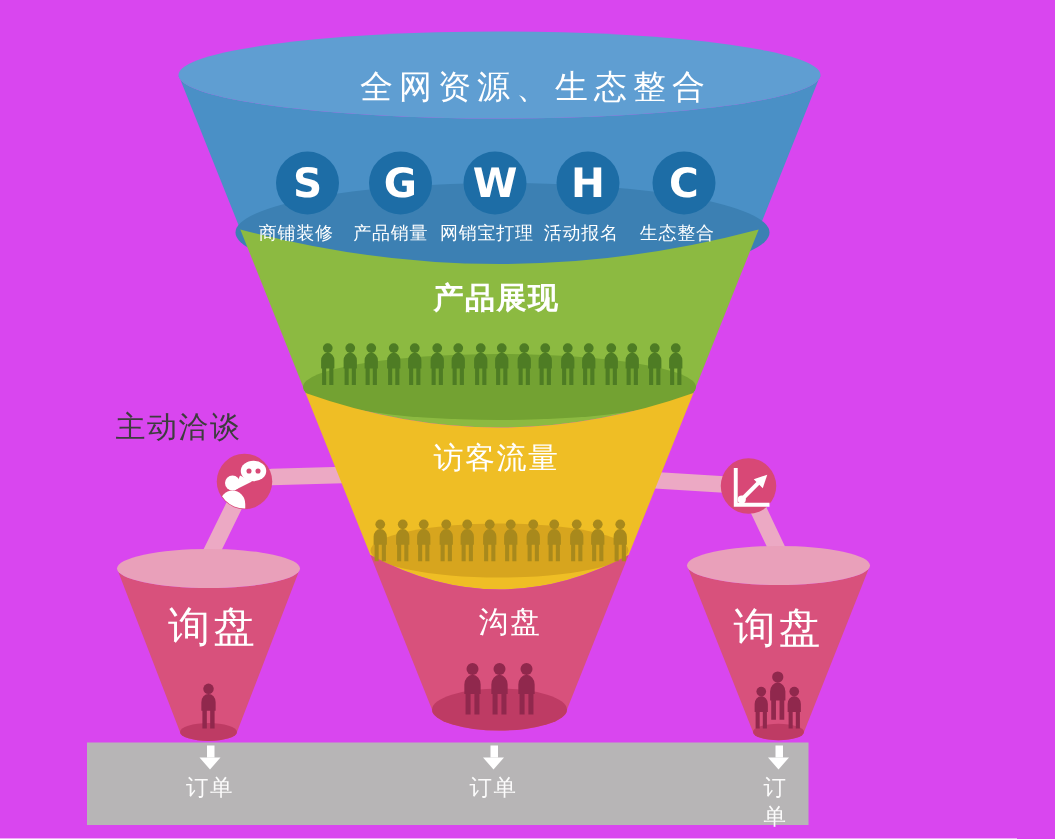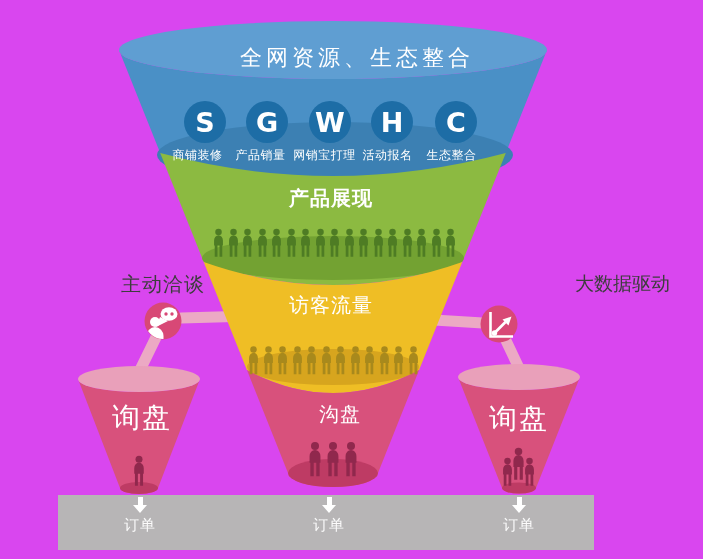--- a/index.html
+++ b/index.html
@@ -2,21 +2,21 @@
 <html style="--blue_top: #5F9ED2; --blue_body: #4A90C6; --blue_inner: #3C80B3; --badge_blue: #1D6DA6; --green_body: #8CBA41; --green_inner: #73A232; --green_people: #4E7C24; --yellow_body: #EFBE25; --yellow_inner: #D7A51E; --yellow_people: #A8891C; --pink_body: #D8517C; --pink_light: #E9A0BA; --pink_dark: #BE3B64; --pink_people: #90284D; --connector: #ECA9C4; --node_pink: #D84876; --gray_bar: #B7B5B6; --text_dark: #3D3D3D;"><head>
 <meta charset="utf-8">
 <style>
   html,body{margin:0;padding:0;background:#fff;}
   .stage{position:relative;width:703px;height:559px;background:#d946ef;overflow:hidden;
          font-family:"DejaVu Sans","Liberation Sans",sans-serif;}
   .scene{position:absolute;left:0;top:0;z-index:1;}
   .txt{position:absolute;white-space:nowrap;z-index:3;}
   .center{transform:translateX(-50%);}
   .white{color:#ffffff;}
-  .dark{color:var(--text_dark);margin-left:44px;}
+  .dark{color:var(--text_dark);}
   .title{font-size:22px;letter-spacing:4px;font-weight:500;}
   .layer-label{font-size:20px;letter-spacing:1px;font-weight:500;}
   .small-funnel-label{font-size:28px;letter-spacing:2px;font-weight:500;}
   .caption{font-size:20px;letter-spacing:1px;font-weight:500;}
   .caption-r{font-size:19px;line-height:21px;font-weight:500;}
   .badge{position:absolute;top:101px;width:42px;height:42px;border-radius:50%;
          background:var(--badge_blue);color:#fff;display:flex;align-items:center;justify-content:center;
          font-size:27px;font-weight:600;z-index:3;}
   .badge-label{position:absolute;top:147px;width:79px;text-align:center;color:#fff;
                font-size:12px;letter-spacing:0.5px;z-index:3;}
@@ -26,21 +26,21 @@
   .row-green svg{width:13px;height:34px;}
   .row-yellow{left:247px;top:345px;color:var(--yellow_people);gap:1.5px;}
   .row-yellow svg{width:13px;height:31px;}
   .row-pink{left:307px;top:441px;color:var(--pink_people);gap:2px;}
   .row-pink svg{width:16px;height:37px;}
   .row-left-funnel{left:132px;top:454px;color:var(--pink_people);}
   .row-left-funnel svg{width:14px;height:34px;}
   .row-right-funnel{left:501px;top:440px;color:var(--pink_people);height:48px;}
   .row-right-funnel svg{width:13px;height:32px;}
   .row-right-funnel svg:nth-child(2){width:15px;height:48px;margin:0 -3px;}
-  .bottom-bar{position:absolute;left:58px;top:495px;width:536px;height:55px;
+  .bottom-bar{position:absolute;left:58px;top:495px;width:481px;height:55px;
               background:var(--gray_bar);z-index:1;}
   .bar-item{position:absolute;top:2px;transform:translateX(-50%);
             display:flex;flex-direction:column;align-items:center;z-index:2;}
   .arrow-stem{width:5px;height:8px;background:#fff;}
   .arrow-head{width:0;height:0;border-left:7px solid transparent;border-right:7px solid transparent;
               border-top:8px solid #fff;}
   .bar-label{margin-top:3px;font-size:15px;letter-spacing:1px;color:rgba(255,255,255,0.95);}
 </style>
 </head>
 <body>
@@ -132,21 +132,20 @@
 
   <div class="txt center white layer-label" style="left:331px;top:185px;font-weight:bold;">产品展现</div>
   <div class="txt center white layer-label" style="left:331px;top:292px;">访客流量</div>
   <div class="txt center white layer-label" style="left:329px;top:401px;margin-left:11px;">沟盘</div>
 
   <div class="txt center white small-funnel-label" style="left:142px;top:399px;">询盘</div>
   <div class="txt center white small-funnel-label" style="left:519px;top:400px;">询盘</div>
 
   <div class="txt dark caption" style="left:77px;top:271px;">主动洽谈</div>
   <div class="txt dark caption-r" style="left:531px;top:273px;">
-    <div>大数据驱动</div>
   </div>
 
   <div class="people row-green">
       <svg viewBox="0 0 20 44">
         <circle cx="10" cy="5.2" r="5" fill="currentColor"></circle>
         <path fill="currentColor" d="M3.2,18 a6.8,8 0 0 1 13.6,0 v8 h-1 v17 h-4.2 v-17 h-3.2 v17 h-4.2 v-17 h-1 z"></path>
       </svg>
       <svg viewBox="0 0 20 44">
         <circle cx="10" cy="5.2" r="5" fill="currentColor"></circle>
         <path fill="currentColor" d="M3.2,18 a6.8,8 0 0 1 13.6,0 v8 h-1 v17 h-4.2 v-17 h-3.2 v17 h-4.2 v-17 h-1 z"></path>

